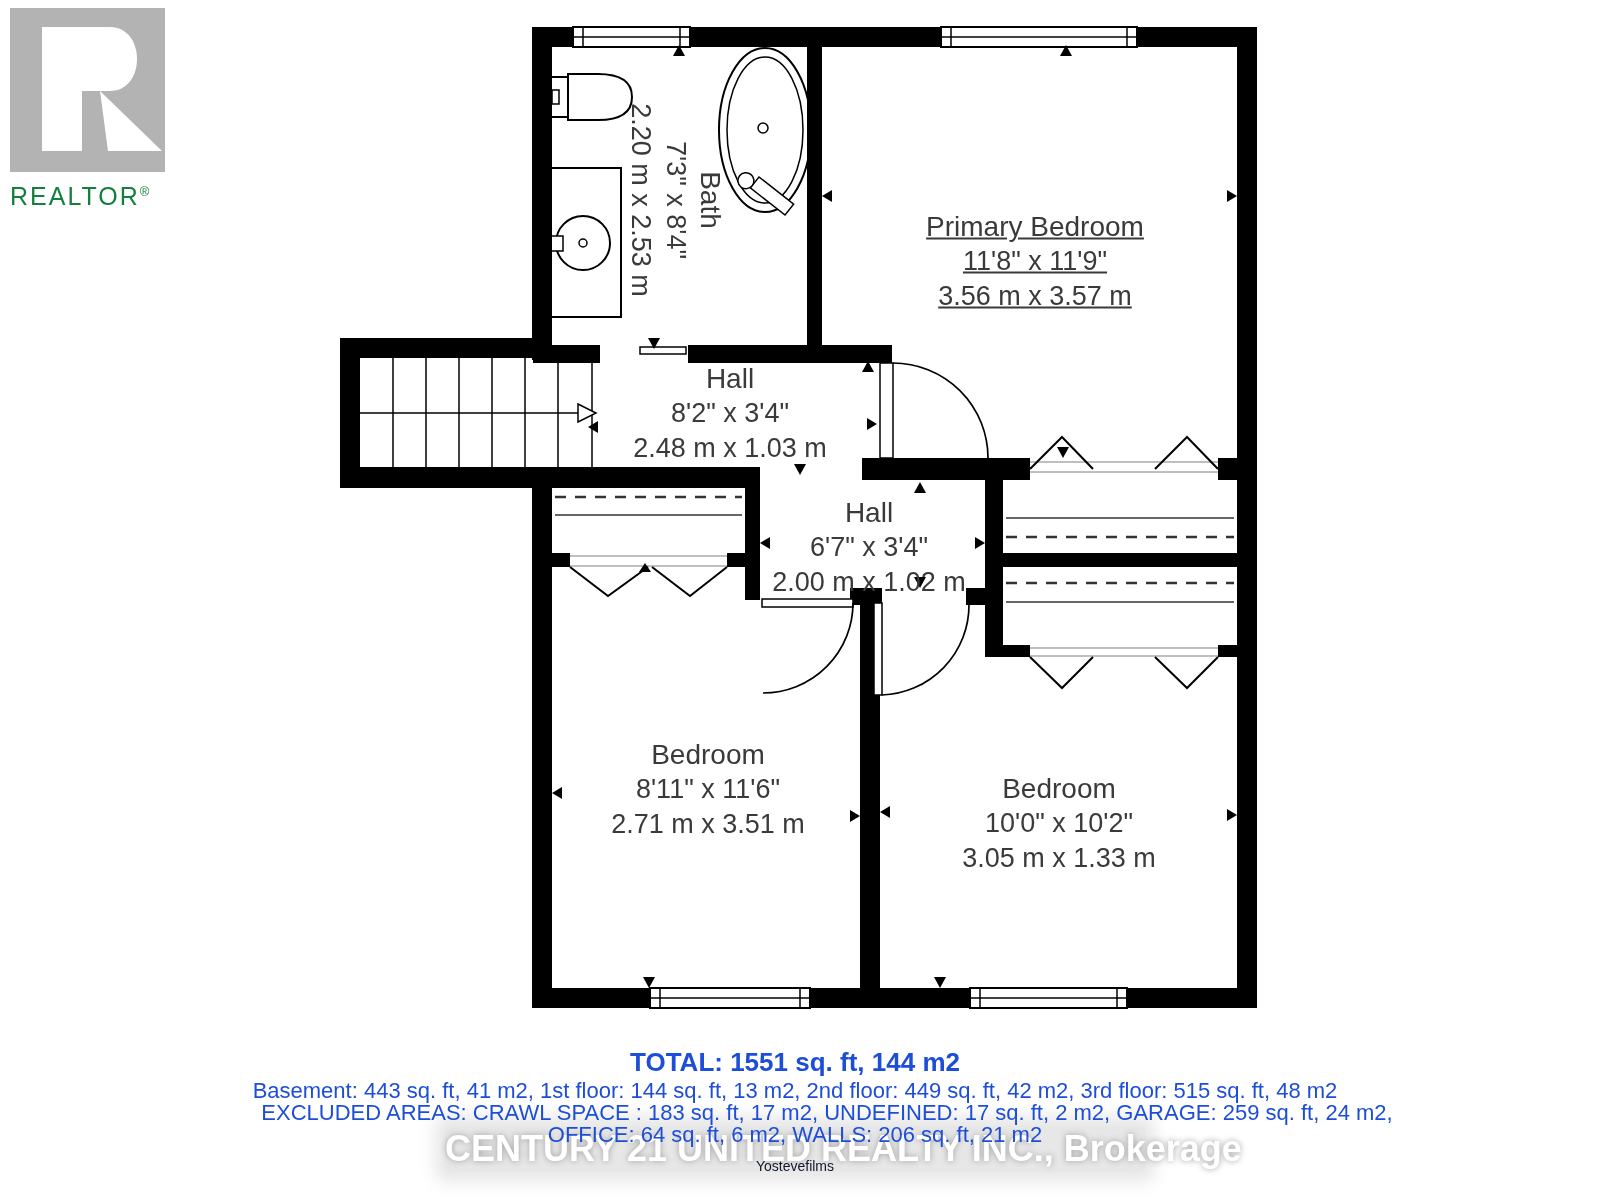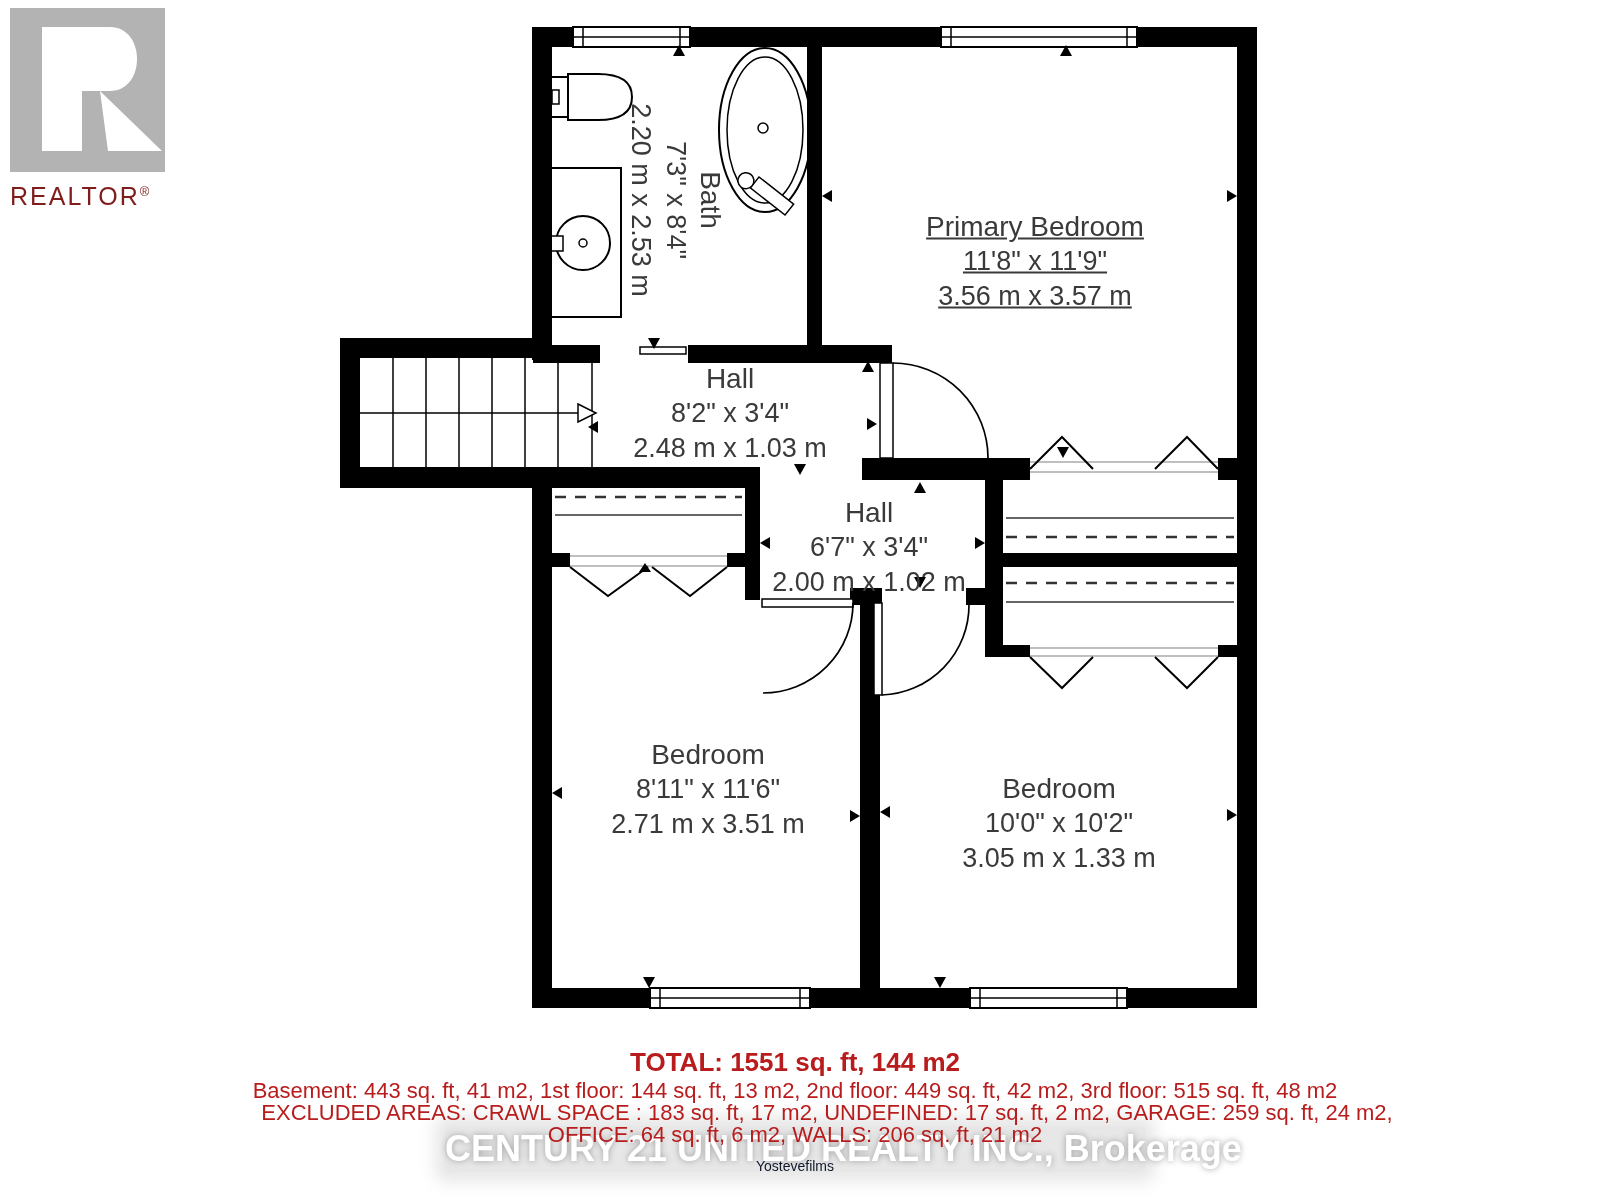--- a/index.html
+++ b/index.html
@@ -2,29 +2,29 @@
 <html><head>
 <meta charset="utf-8">
 <style>
   html,body{margin:0;padding:0;background:#ffffff;}
   #page{position:relative;width:1600px;height:1200px;background:#ffffff;overflow:hidden;
         font-family:"Liberation Sans", sans-serif;}
   svg{position:absolute;left:0;top:0;}
   
   #realtor-block{position:absolute;left:10px;top:8px;width:180px;height:215px;}
   #realtor-text{position:absolute;left:0px;top:174px;width:170px;
-        font-size:25px;letter-spacing:2px;color:#7f1d1d;font-weight:400;}
+        font-size:25px;letter-spacing:2px;color:#15803d;font-weight:400;}
   #realtor-text sup{font-size:13px;}
   
   .room-label{position:absolute;transform:translate(-50%,-50%);text-align:center;
         color:#3a3a3a;font-size:27px;line-height:35px;white-space:nowrap;}
   .room-label.rot{transform:translate(-50%,-50%) rotate(90deg);}
   .rname{font-size:28px;}
   
-  .sumline{position:absolute;left:0;width:1590px;text-align:center;color:#b91c1c;z-index:2;}
+  .sumline{position:absolute;left:0;width:1590px;text-align:center;color:#1d4ed8;z-index:2;}
   #sum-total{top:1047px;font-size:26px;font-weight:bold;}
   #sum-floors{top:1078px;font-size:22px;text-align:center;}
   #sum-excl1{top:1100px;font-size:22px;padding-left:32px;}
   #sum-excl2{top:1122px;font-size:22px;}
   #credit{top:1158px;font-size:14px;color:#0f172a;}
   
   #watermark{position:absolute;left:445px;top:1126px;width:700px;height:46px;z-index:1;
         background:rgba(218,218,218,0.65);border-radius:4px;
         box-shadow:0 0 16px 10px rgba(218,218,218,0.65);
         text-align:right;line-height:46px;font-size:36px;font-weight:bold;color:#ffffff;

